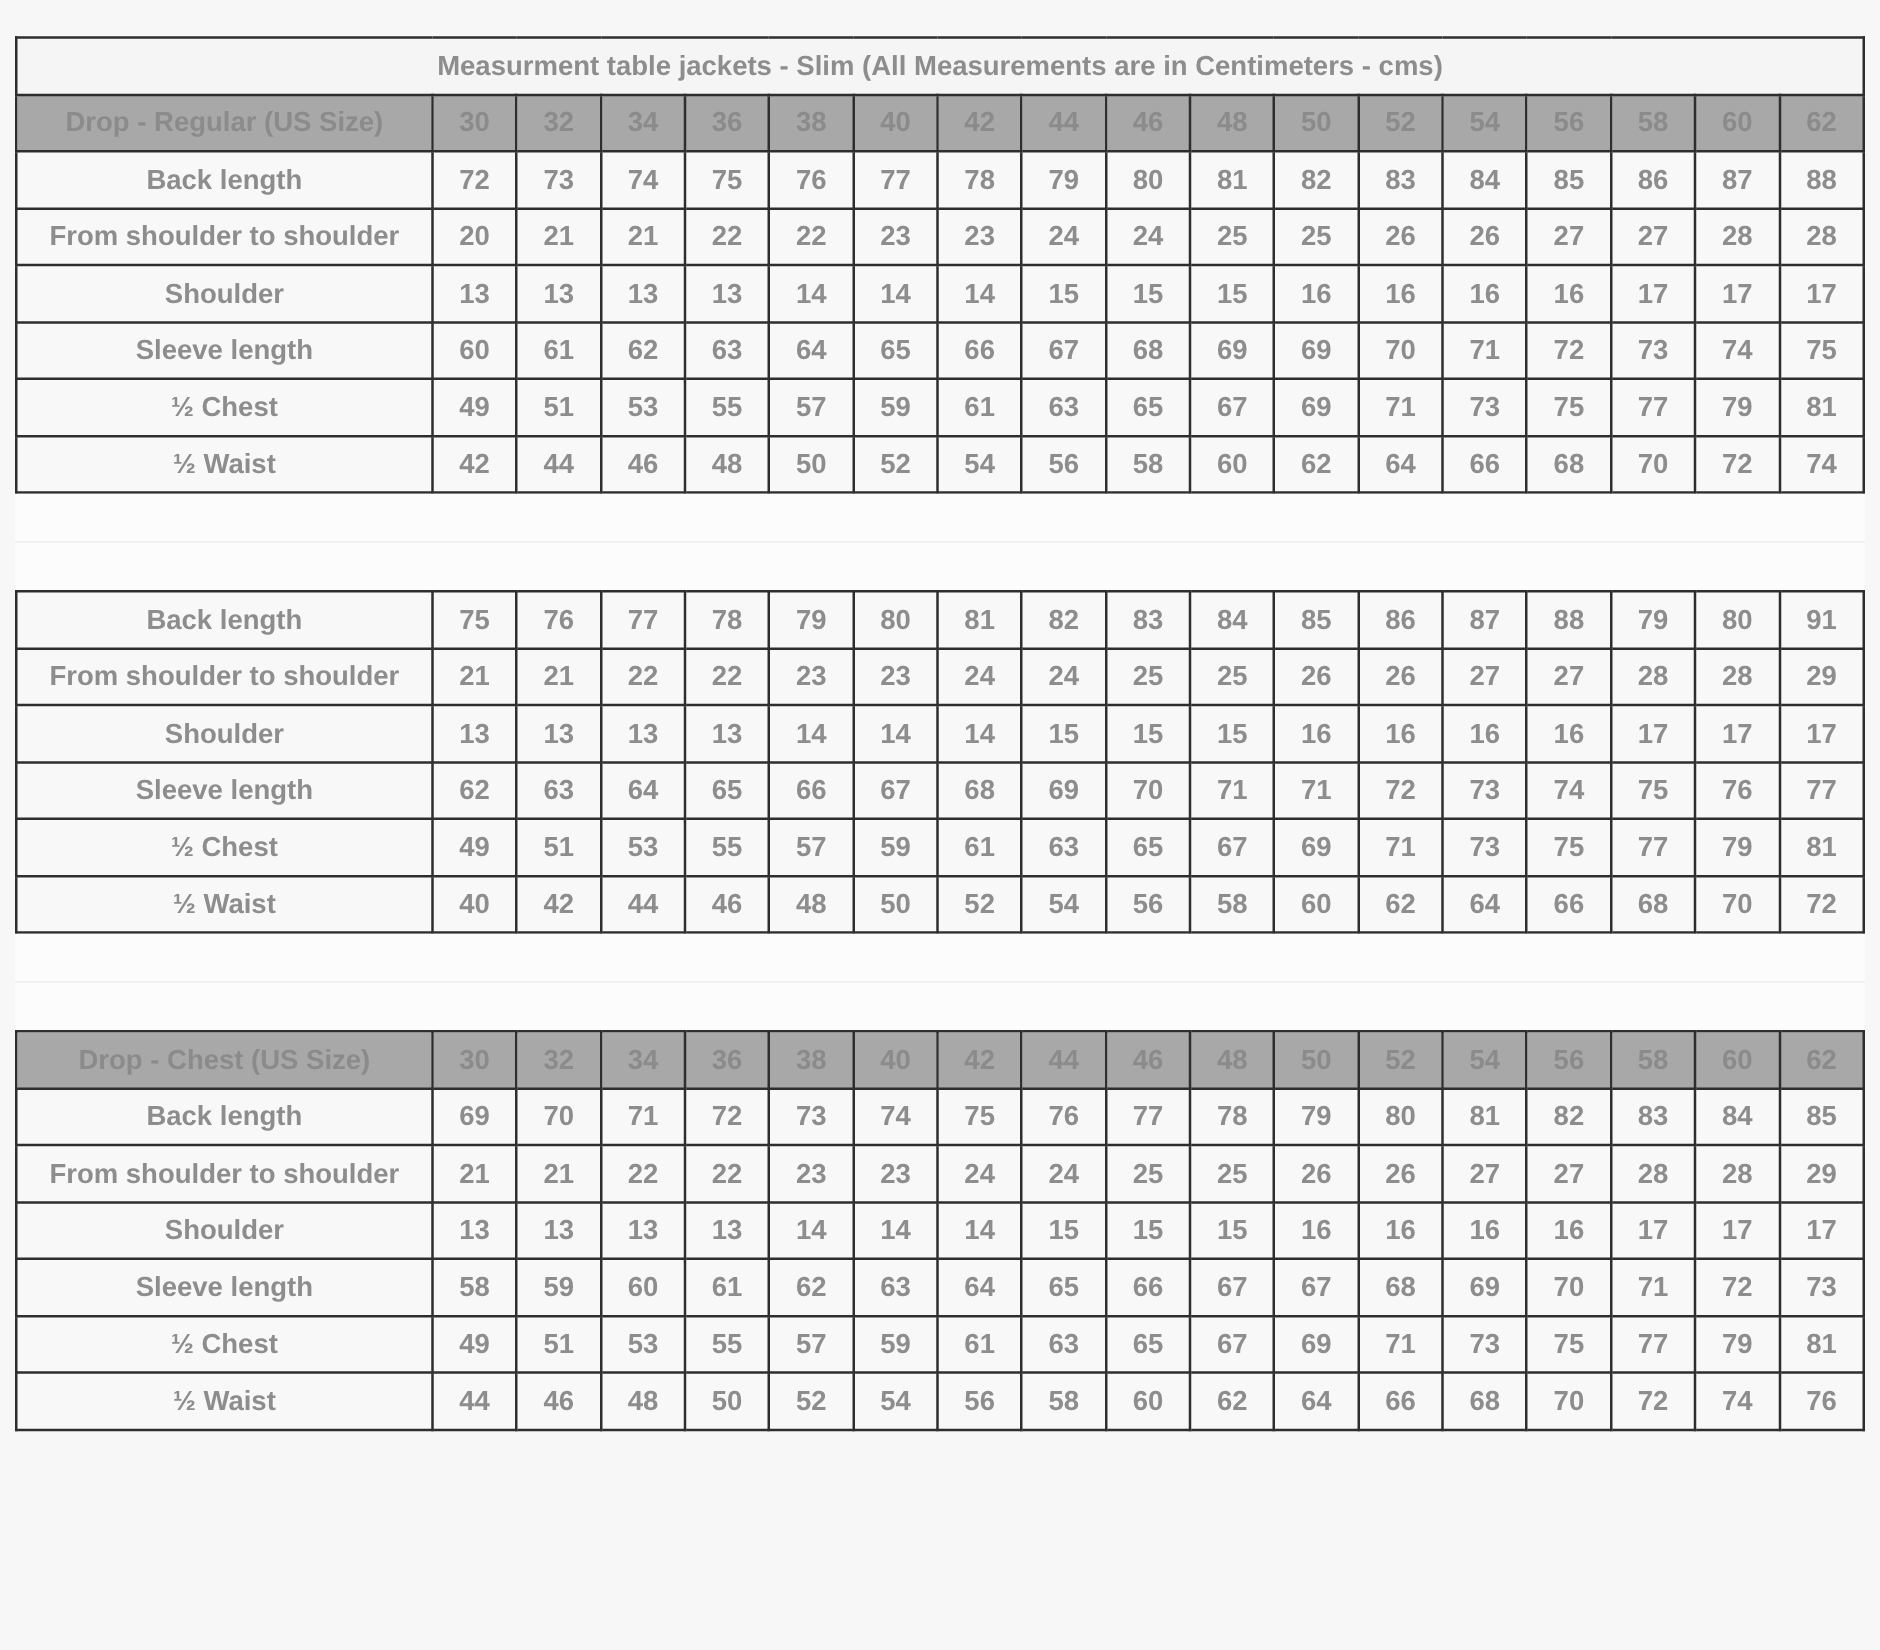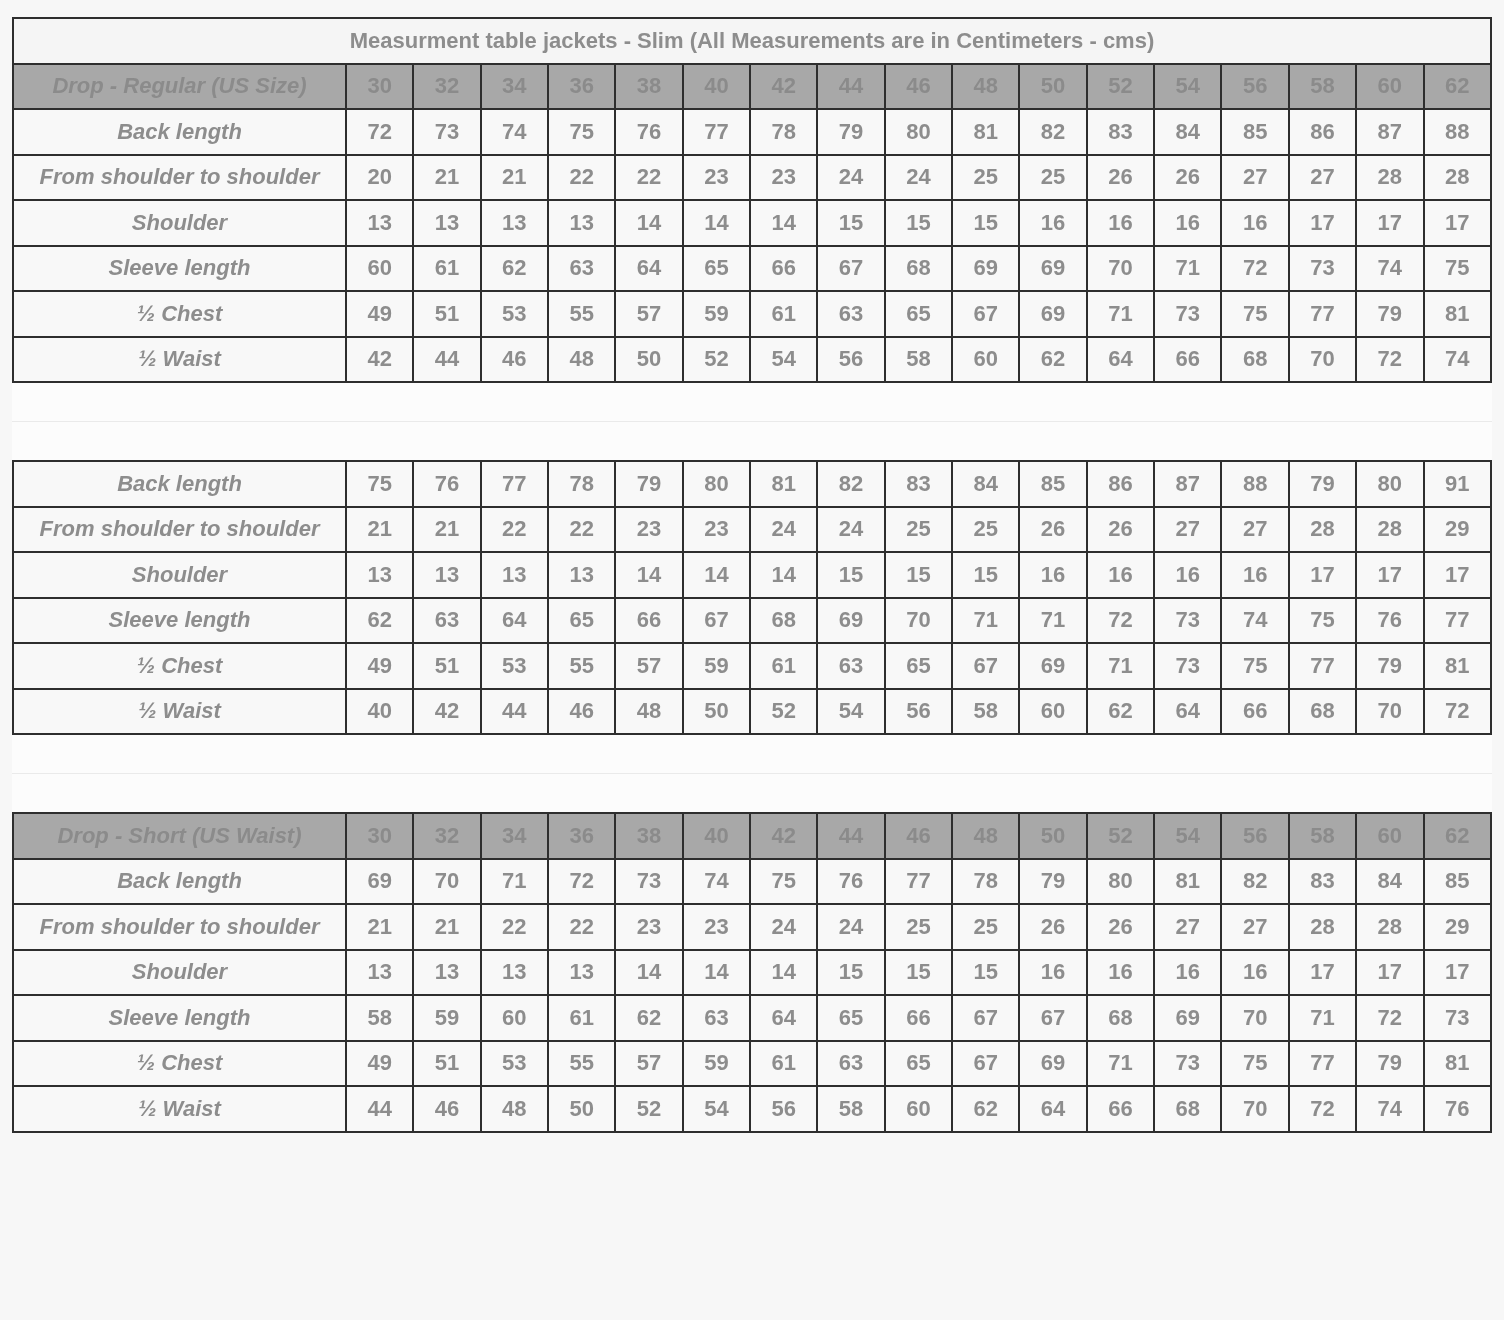--- a/index.html
+++ b/index.html
@@ -4,21 +4,21 @@
 <style>
   html, body {
     margin: 0;
     padding: 0;
     background: #f7f7f7;
     font-family: "Liberation Sans", sans-serif;
   }
   .page {
     width: 1504px;
     box-sizing: border-box;
-    padding: 17px 12px 10px 12px;
+    padding: 29px 12px 10px 12px;
   }
   table.size-table {
     width: 100%;
     border-collapse: collapse;
     table-layout: fixed;
     background: #f8f8f8;
   }
   table.size-table td, table.size-table th {
     border: 2px solid #2e2e2e;
     height: 43.5px;
@@ -36,21 +36,20 @@
     color: #6a6a6a;
     background: #f5f5f5;
     font-weight: bold;
   }
   tr.hdr-row td {
     background: #a8a8a8;
     color: #8b8b8b;
   }
   td.lbl-cell {
     color: #6e6e6e;
-    font-style: italic;
   }
   .section-gap {
     height: 77px;
     background: #fcfcfc;
     position: relative;
   }
   .gap-line {
     position: absolute;
     left: 0;
     right: 0;
@@ -403,21 +402,21 @@
         <col>
         <col>
         <col>
         <col>
         <col>
         <col>
         <col>
       </colgroup>
     <tbody>
         <tr class="hdr-row">
-          <td class="lbl-cell">Drop - Short (US Waist)</td>
+          <td class="lbl-cell">Drop - Chest (US Size)</td>
           <td>30</td>
           <td>32</td>
           <td>34</td>
           <td>36</td>
           <td>38</td>
           <td>40</td>
           <td>42</td>
           <td>44</td>
           <td>46</td>
           <td>48</td>

